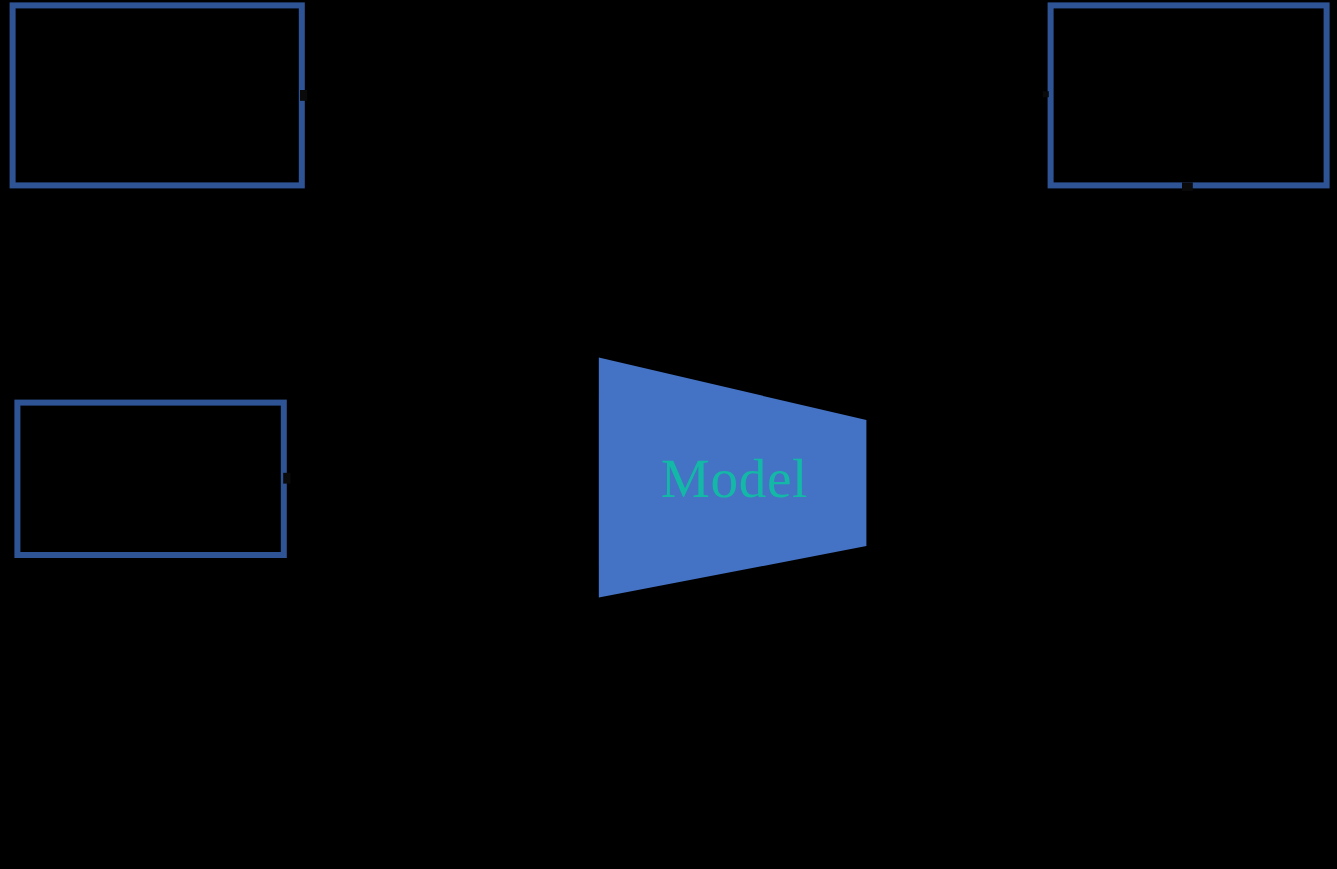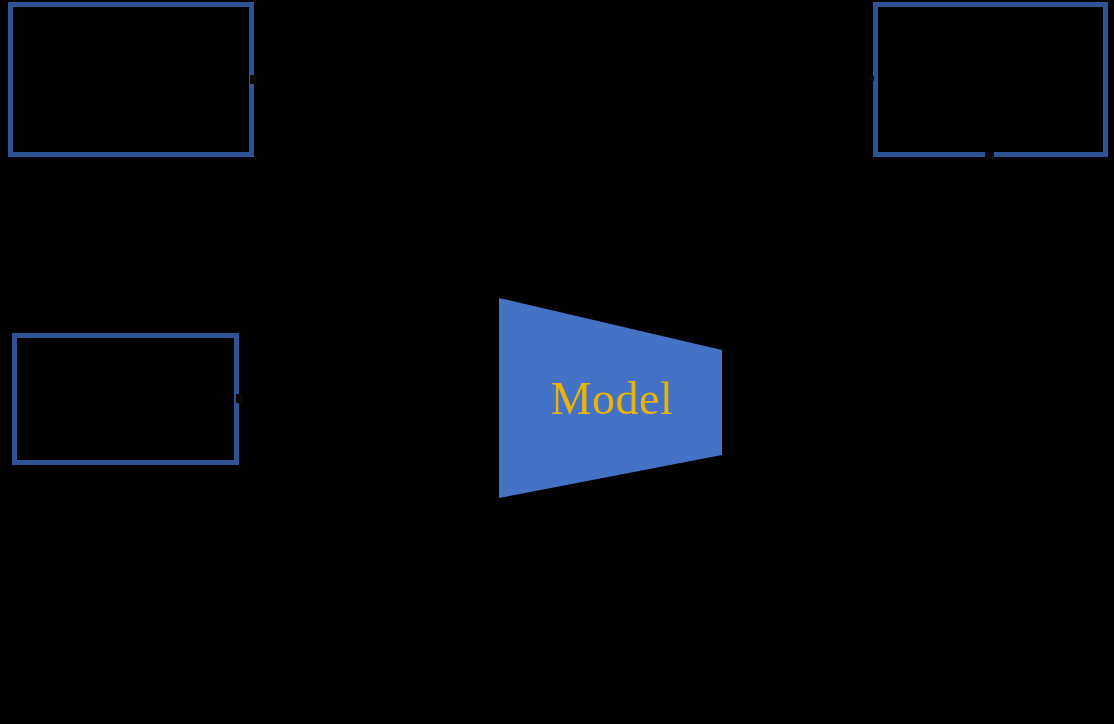--- a/index.html
+++ b/index.html
@@ -63,21 +63,21 @@
   }
   .model-label {
     position: absolute;
     left: 497px;
     top: 294px;
     width: 230px;
     height: 210px;
     display: flex;
     align-items: center;
     justify-content: center;
-    color: #eab308;
+    color: #14b8a6;
     font-family: "Liberation Serif", "DejaVu Serif", serif;
     font-size: 46px;
     line-height: 1;
     letter-spacing: 0.5px;
     pointer-events: none;
   }
   .connector-stub {
     position: absolute;
     background: #0a0a0a;
   }

